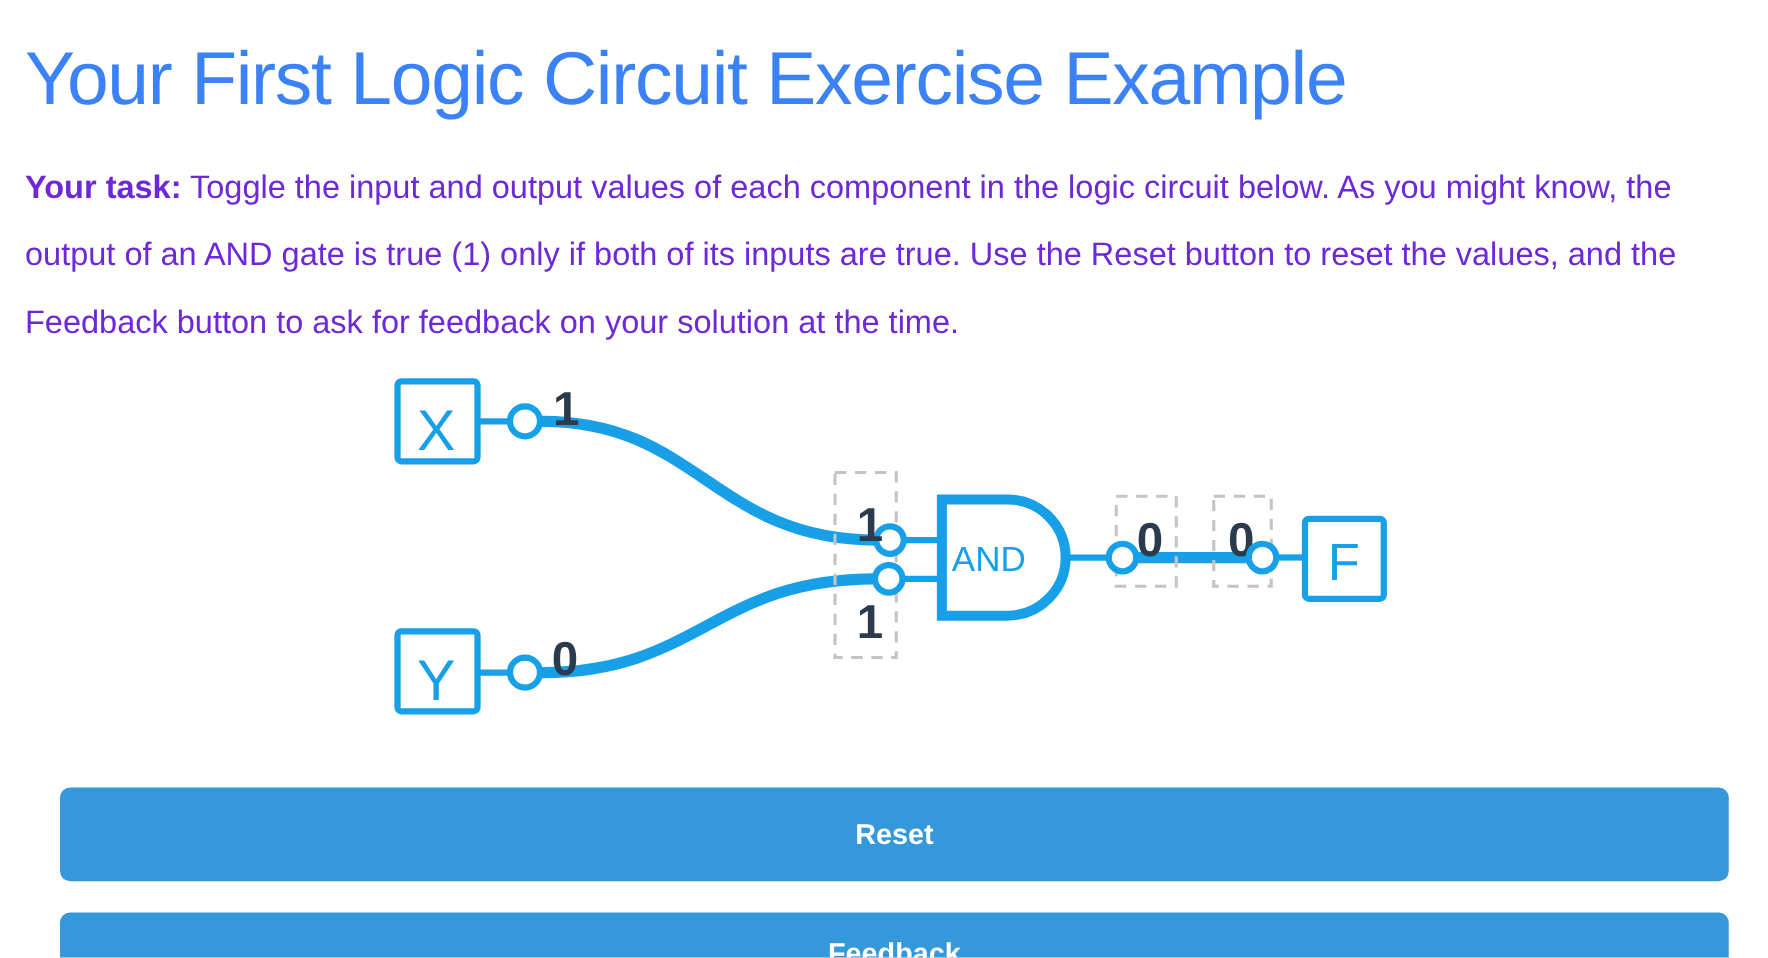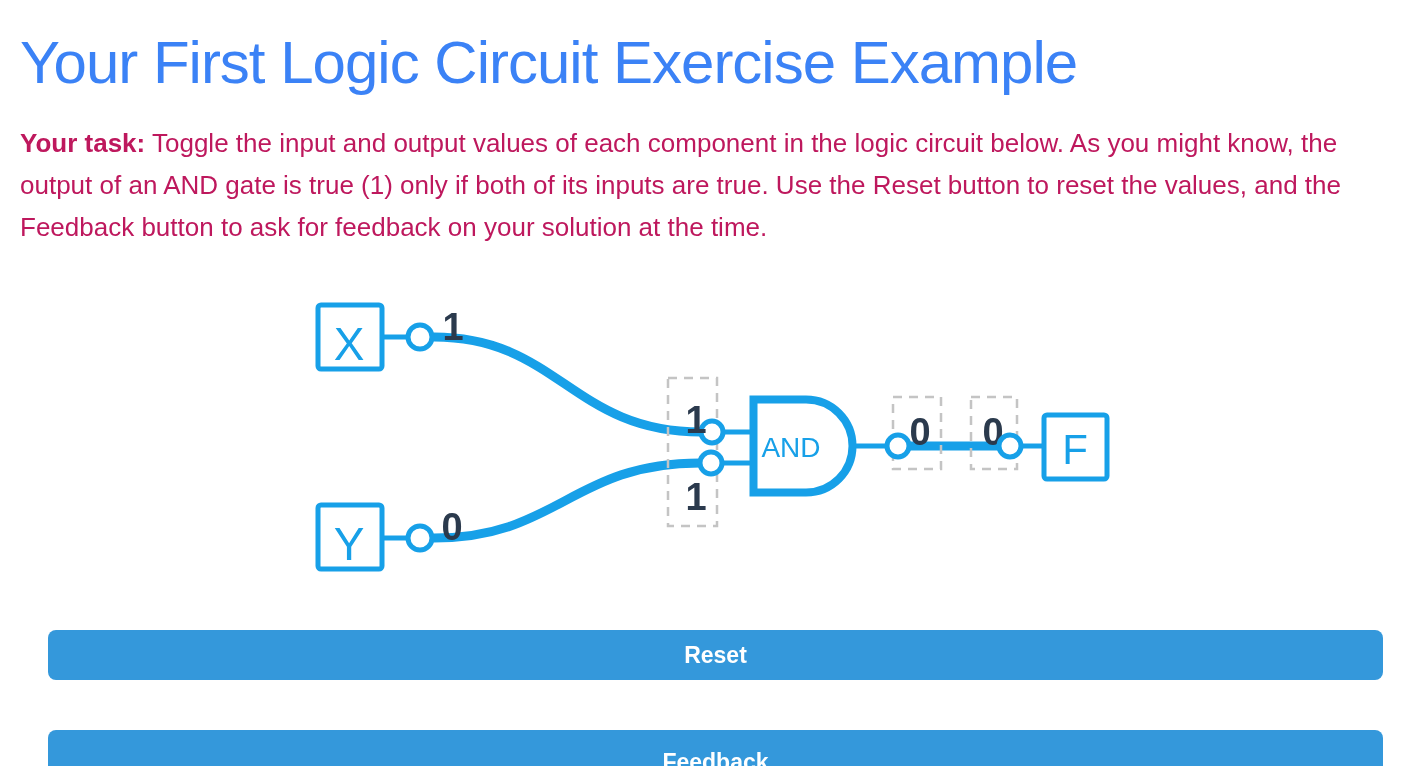--- a/index.html
+++ b/index.html
@@ -8,21 +8,21 @@
     color:#2E4154;
     width:1414px;height:766px;position:relative;overflow:hidden;
   }
   .page-title{
     position:absolute;left:20px;top:28px;margin:0;
     font-size:60px;font-weight:400;letter-spacing:-1px;color:#3b82f6;
     white-space:nowrap;
   }
   .task-paragraph{
     position:absolute;left:20px;top:122px;width:1382px;margin:0;
-    font-size:26px;line-height:42px;font-weight:400;color:#be185d;
+    font-size:26px;line-height:54px;font-weight:400;color:#6d28d9;
   }
   .task-paragraph b{font-weight:700;}
   svg.circuit{position:absolute;left:0;top:0;width:1414px;height:600px;}
   svg text{font-family:"Liberation Sans",sans-serif;}
   .comp-label{fill:#17A0E8;font-size:46px;font-weight:400;}
   .gate-label{fill:#17A0E8;font-size:28px;font-weight:400;}
   .f-label{fill:#17A0E8;font-size:42px;font-weight:400;}
   .val{fill:#2B3A4D;font-size:38px;font-weight:700;}
   .wire-thick{stroke:#17A0E8;stroke-width:9;fill:none;stroke-linecap:round;}
   .wire-thin{stroke:#17A0E8;stroke-width:5;fill:none;}
@@ -30,21 +30,21 @@
   .comp-box{stroke:#17A0E8;stroke-width:5;fill:#ffffff;}
   .gate-body{stroke:#17A0E8;stroke-width:8;fill:#ffffff;}
   .sel-box{stroke:#C4C4C4;stroke-width:2.5;fill:none;stroke-dasharray:9 7;}
   .action-button{
     position:absolute;left:48px;width:1335px;
     background:#3498DB;border-radius:8px;border:none;
     color:#ffffff;font-weight:700;font-size:23px;
     display:flex;align-items:center;justify-content:center;
     font-family:"Liberation Sans",sans-serif;cursor:pointer;
   }
-  #reset-btn{top:630px;height:50px;}
+  #reset-btn{top:630px;height:75px;}
   #feedback-btn{top:693px;height:65px;margin-top:37px;}
 </style>
 </head>
 <body>
 
 <h1 class="page-title">Your First Logic Circuit Exercise Example</h1>
 
 <p class="task-paragraph"><b>Your task:</b> <span>Toggle the input and output values of each component in the logic circuit below. As you might know, the output of an AND gate is true (1) only if both of its inputs are true. Use the Reset button to reset the values, and the Feedback button to ask for feedback on your solution at the time.</span></p>
 
 <svg class="circuit" viewBox="0 0 1414 600">

